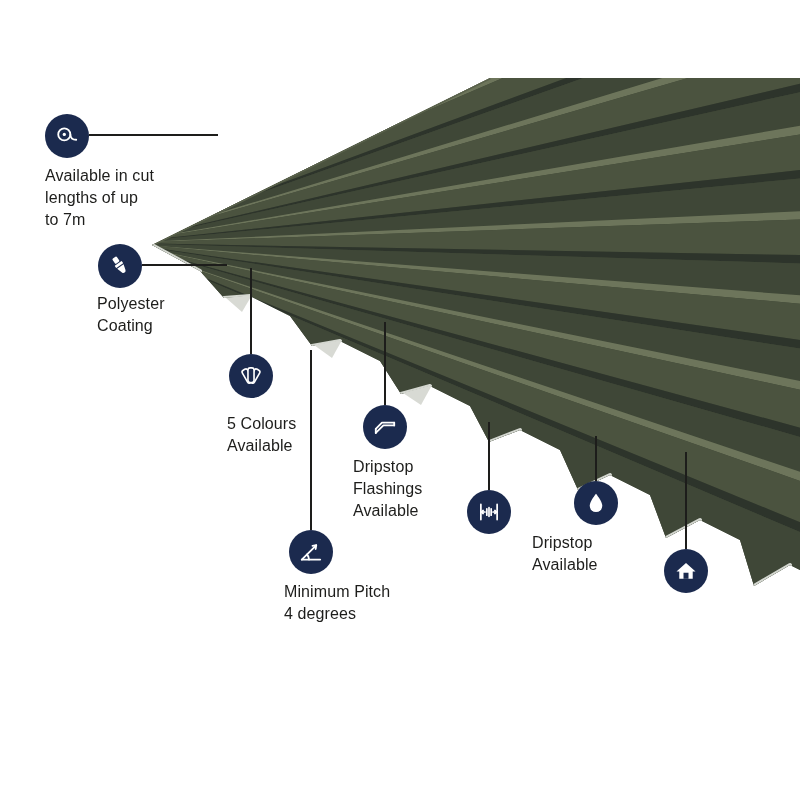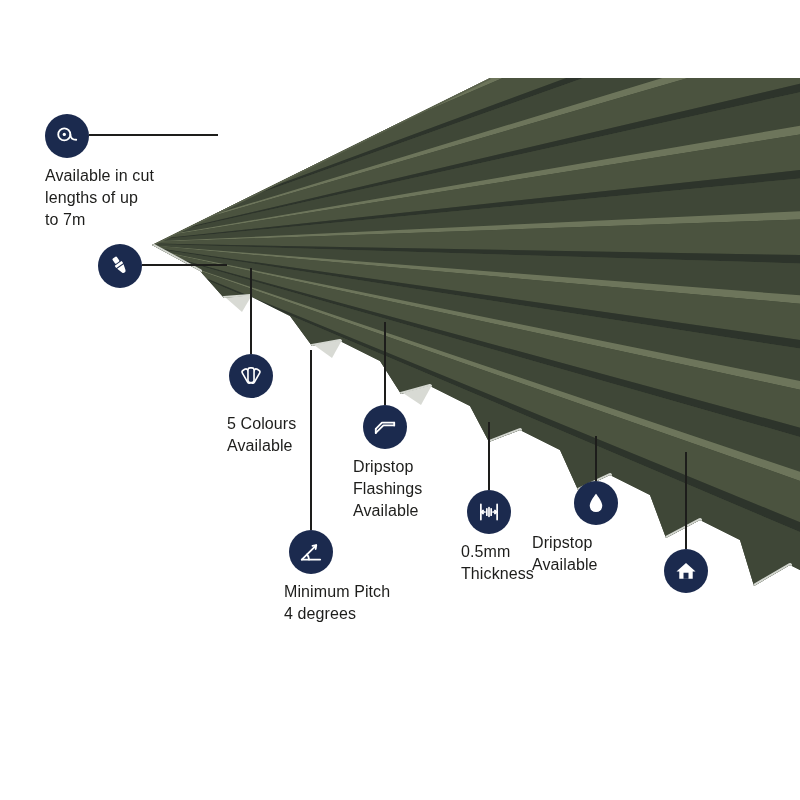--- a/index.html
+++ b/index.html
@@ -118,20 +118,22 @@
 
   <div class="badge b2">
     <svg width="26" height="26" viewBox="0 0 24 24">
       <g fill="#ffffff" transform="rotate(-35 12 12)">
         <rect x="9.6" y="2.6" width="4.8" height="5.6" rx="1"></rect>
         <rect x="8" y="9" width="8" height="2.6" rx="0.6"></rect>
         <path d="M8.4,12.6 h7.2 l-1.6,5.4 a2.1,2.1 0 0 1 -4,0 Z"></path>
       </g>
     </svg>
   </div>
+  <div class="label t2">Polyester
+Coating</div>
 
   <div class="badge b3">
     <svg width="26" height="26" viewBox="0 0 24 24">
       <g fill="#1b2a4e" stroke="#ffffff" stroke-width="1.5" stroke-linejoin="round">
         <rect x="9.2" y="4.5" width="5.6" height="13.5" rx="2" transform="rotate(-30 12 17.5)"></rect>
         <rect x="9.2" y="4.5" width="5.6" height="13.5" rx="2" transform="rotate(30 12 17.5)"></rect>
         <rect x="9.2" y="4.5" width="5.6" height="13.5" rx="2"></rect>
       </g>
     </svg>
   </div>
@@ -167,22 +169,20 @@
   <div class="badge b6">
     <svg width="26" height="26" viewBox="0 0 24 24">
       <g fill="none" stroke="#ffffff" stroke-width="1.6" stroke-linecap="round">
         <path d="M4.5,5 V19 M19.5,5 V19"></path>
         <path d="M10,9 V15 M12,8 V16 M14,9 V15"></path>
         <path d="M8.3,12 H5.2 M6.6,10.6 L5.1,12 l1.5,1.4"></path>
         <path d="M15.7,12 h3.1 M17.4,10.6 L18.9,12 l-1.5,1.4"></path>
       </g>
     </svg>
   </div>
-  <div class="label t6">0.5mm
-Thickness</div>
 
   <div class="badge b7">
     <svg width="26" height="26" viewBox="0 0 24 24">
       <path fill="#ffffff" d="M12,3.5 C12,3.5 6.2,10.5 6.2,14.6 a5.8,5.8 0 0 0 11.6,0 C17.8,10.5 12,3.5 12,3.5 Z"></path>
     </svg>
   </div>
   <div class="label t7">Dripstop
 Available</div>
 
   <div class="badge b8">

